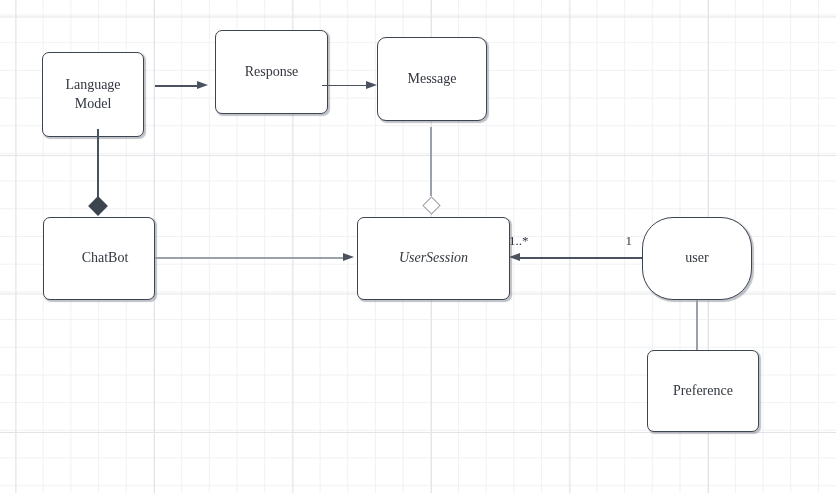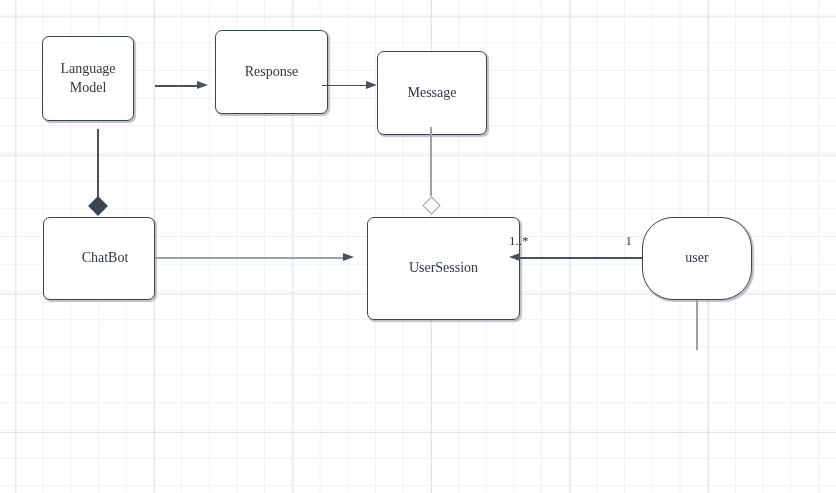--- a/index.html
+++ b/index.html
@@ -46,44 +46,47 @@
   .mult{
     position:absolute;font-size:13px;color:var(--label_text,#32373f);
     white-space:nowrap;
   }
 </style>
 </head>
 <body>
 
 <div class="canvas">
 
-  <div class="node" style="left:42px;top:36px;width:92px;height:85px;">
+  <div class="node" style="left:42px;top:52px;width:102px;height:85px;">
     <span class="narrow">Language Model</span>
   </div>
 
   <div class="node" style="left:209px;top:30px;width:113px;height:84px;margin-left:6px;">
     <span>Response</span>
   </div>
 
-  <div class="node" style="left:377px;top:51px;width:110px;height:84px;">
+  <div class="node" style="left:377px;top:37px;width:110px;height:84px;border-radius:9px;">
     <span>Message</span>
   </div>
 
   <div class="node" style="left:43px;top:217px;width:112px;height:83px;padding-left:12px;">
     <span>ChatBot</span>
   </div>
 
-  <div class="node" style="left:367px;top:217px;width:153px;height:103px;">
+  <div class="node" style="left:357px;top:217px;width:153px;height:83px;font-style:italic;">
     <span>UserSession</span>
   </div>
 
   <div class="node" style="left:642px;top:217px;width:110px;height:83px;border-radius:31px;">
     <span>user</span>
   </div>
 
+  <div class="node" style="left:647px;top:350px;width:112px;height:82px;">
+    <span>Preference</span>
+  </div>
 
   <div class="edge h dark" style="left:155px;top:85px;width:44px;"></div>
   <div class="arrow right" style="left:197px;top:81.25px;"></div>
 
   <div class="edge h dark" style="left:322px;top:84.5px;width:46px;"></div>
   <div class="arrow right" style="left:366px;top:80.75px;"></div>
 
   <div class="edge v dark" style="left:97.25px;top:129px;height:68px;"></div>
   <div class="diamond filled" style="left:91px;top:199px;"></div>
 

